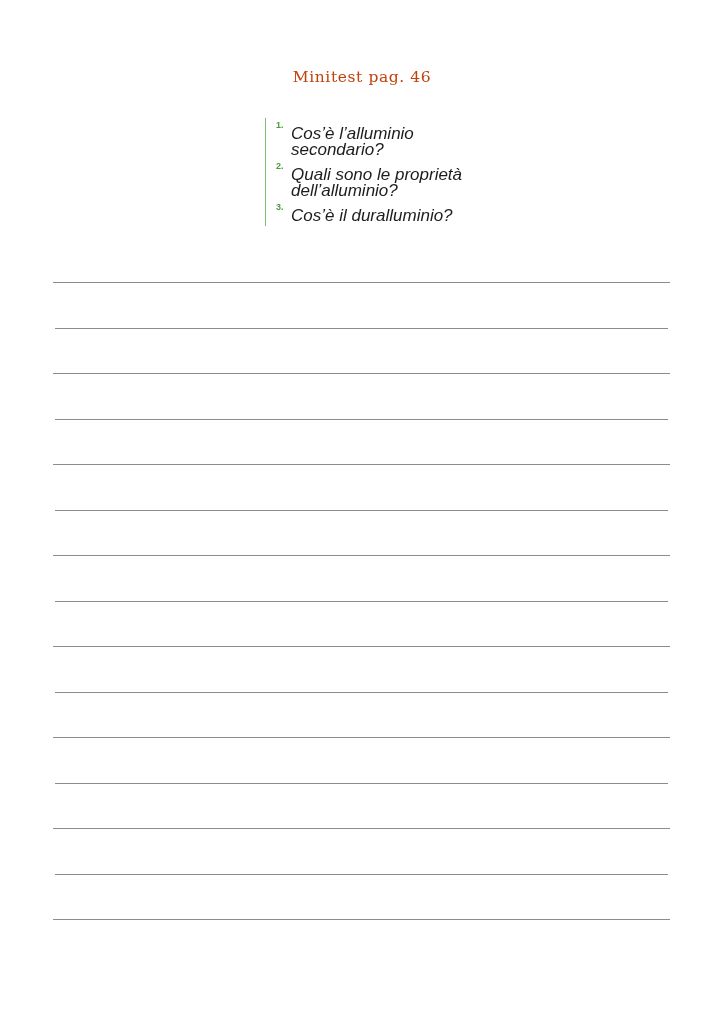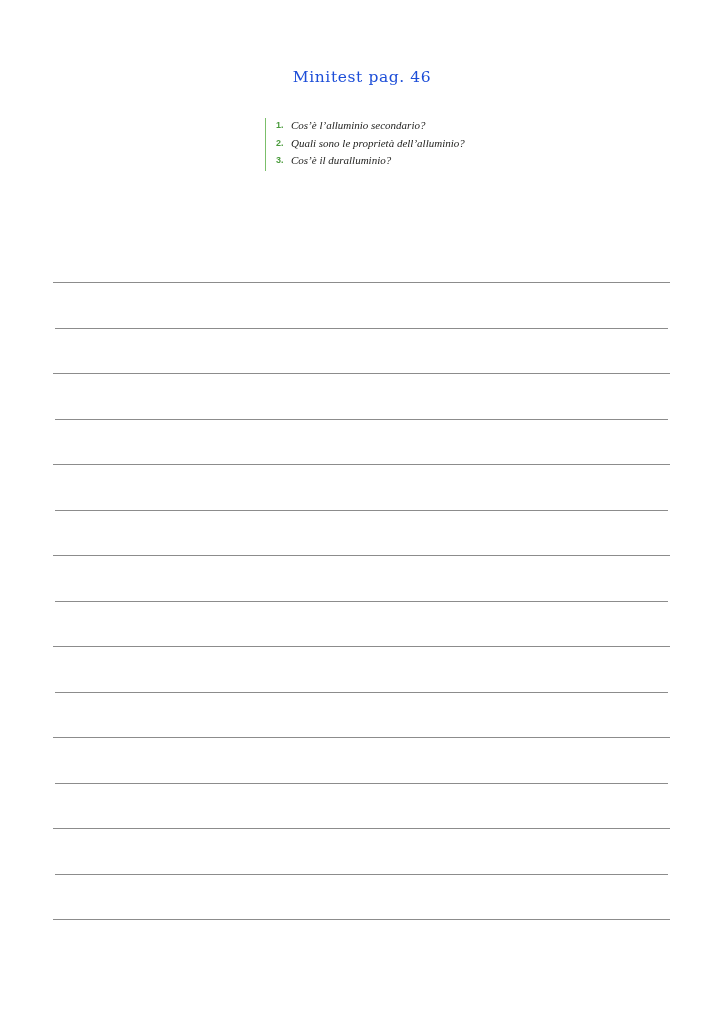--- a/index.html
+++ b/index.html
@@ -28,21 +28,21 @@
   
   .doc-title {
     position: absolute;
     left: 0;
     top: 68px;
     width: 724px;
     text-align: center;
     font-family: "DejaVu Serif", serif;
     font-size: 15.5px;
     letter-spacing: 0.6px;
-    color: #1d4ed8;
+    color: #c2410c;
     font-weight: 400;
   }
 
   
   .question-block {
     position: absolute;
     left: 265px;
     top: 118px;
     width: 230px;
     padding-left: 10px;
@@ -57,25 +57,26 @@
     flex: 0 0 auto;
     width: 15px;
     font-size: 9px;
     font-weight: bold;
     color: #4a9b3c;
     line-height: 15.5px;
     font-family: "Liberation Sans", sans-serif;
   }
   .q-text {
     flex: 1 1 auto;
-    font-size: 11px;
+    font-size: 17px;
     font-style: italic;
     line-height: 15.5px;
     color: #1d1d1b;
-    font-family: Liberation Serif, serif;
+    font-family: Liberation Sans, sans-serif;
+    margin-top: 8px;
   }
 
   
   .rules {
     position: absolute;
     left: 0;
     top: 282px;
     width: 724px;
     height: 640px;
   }

